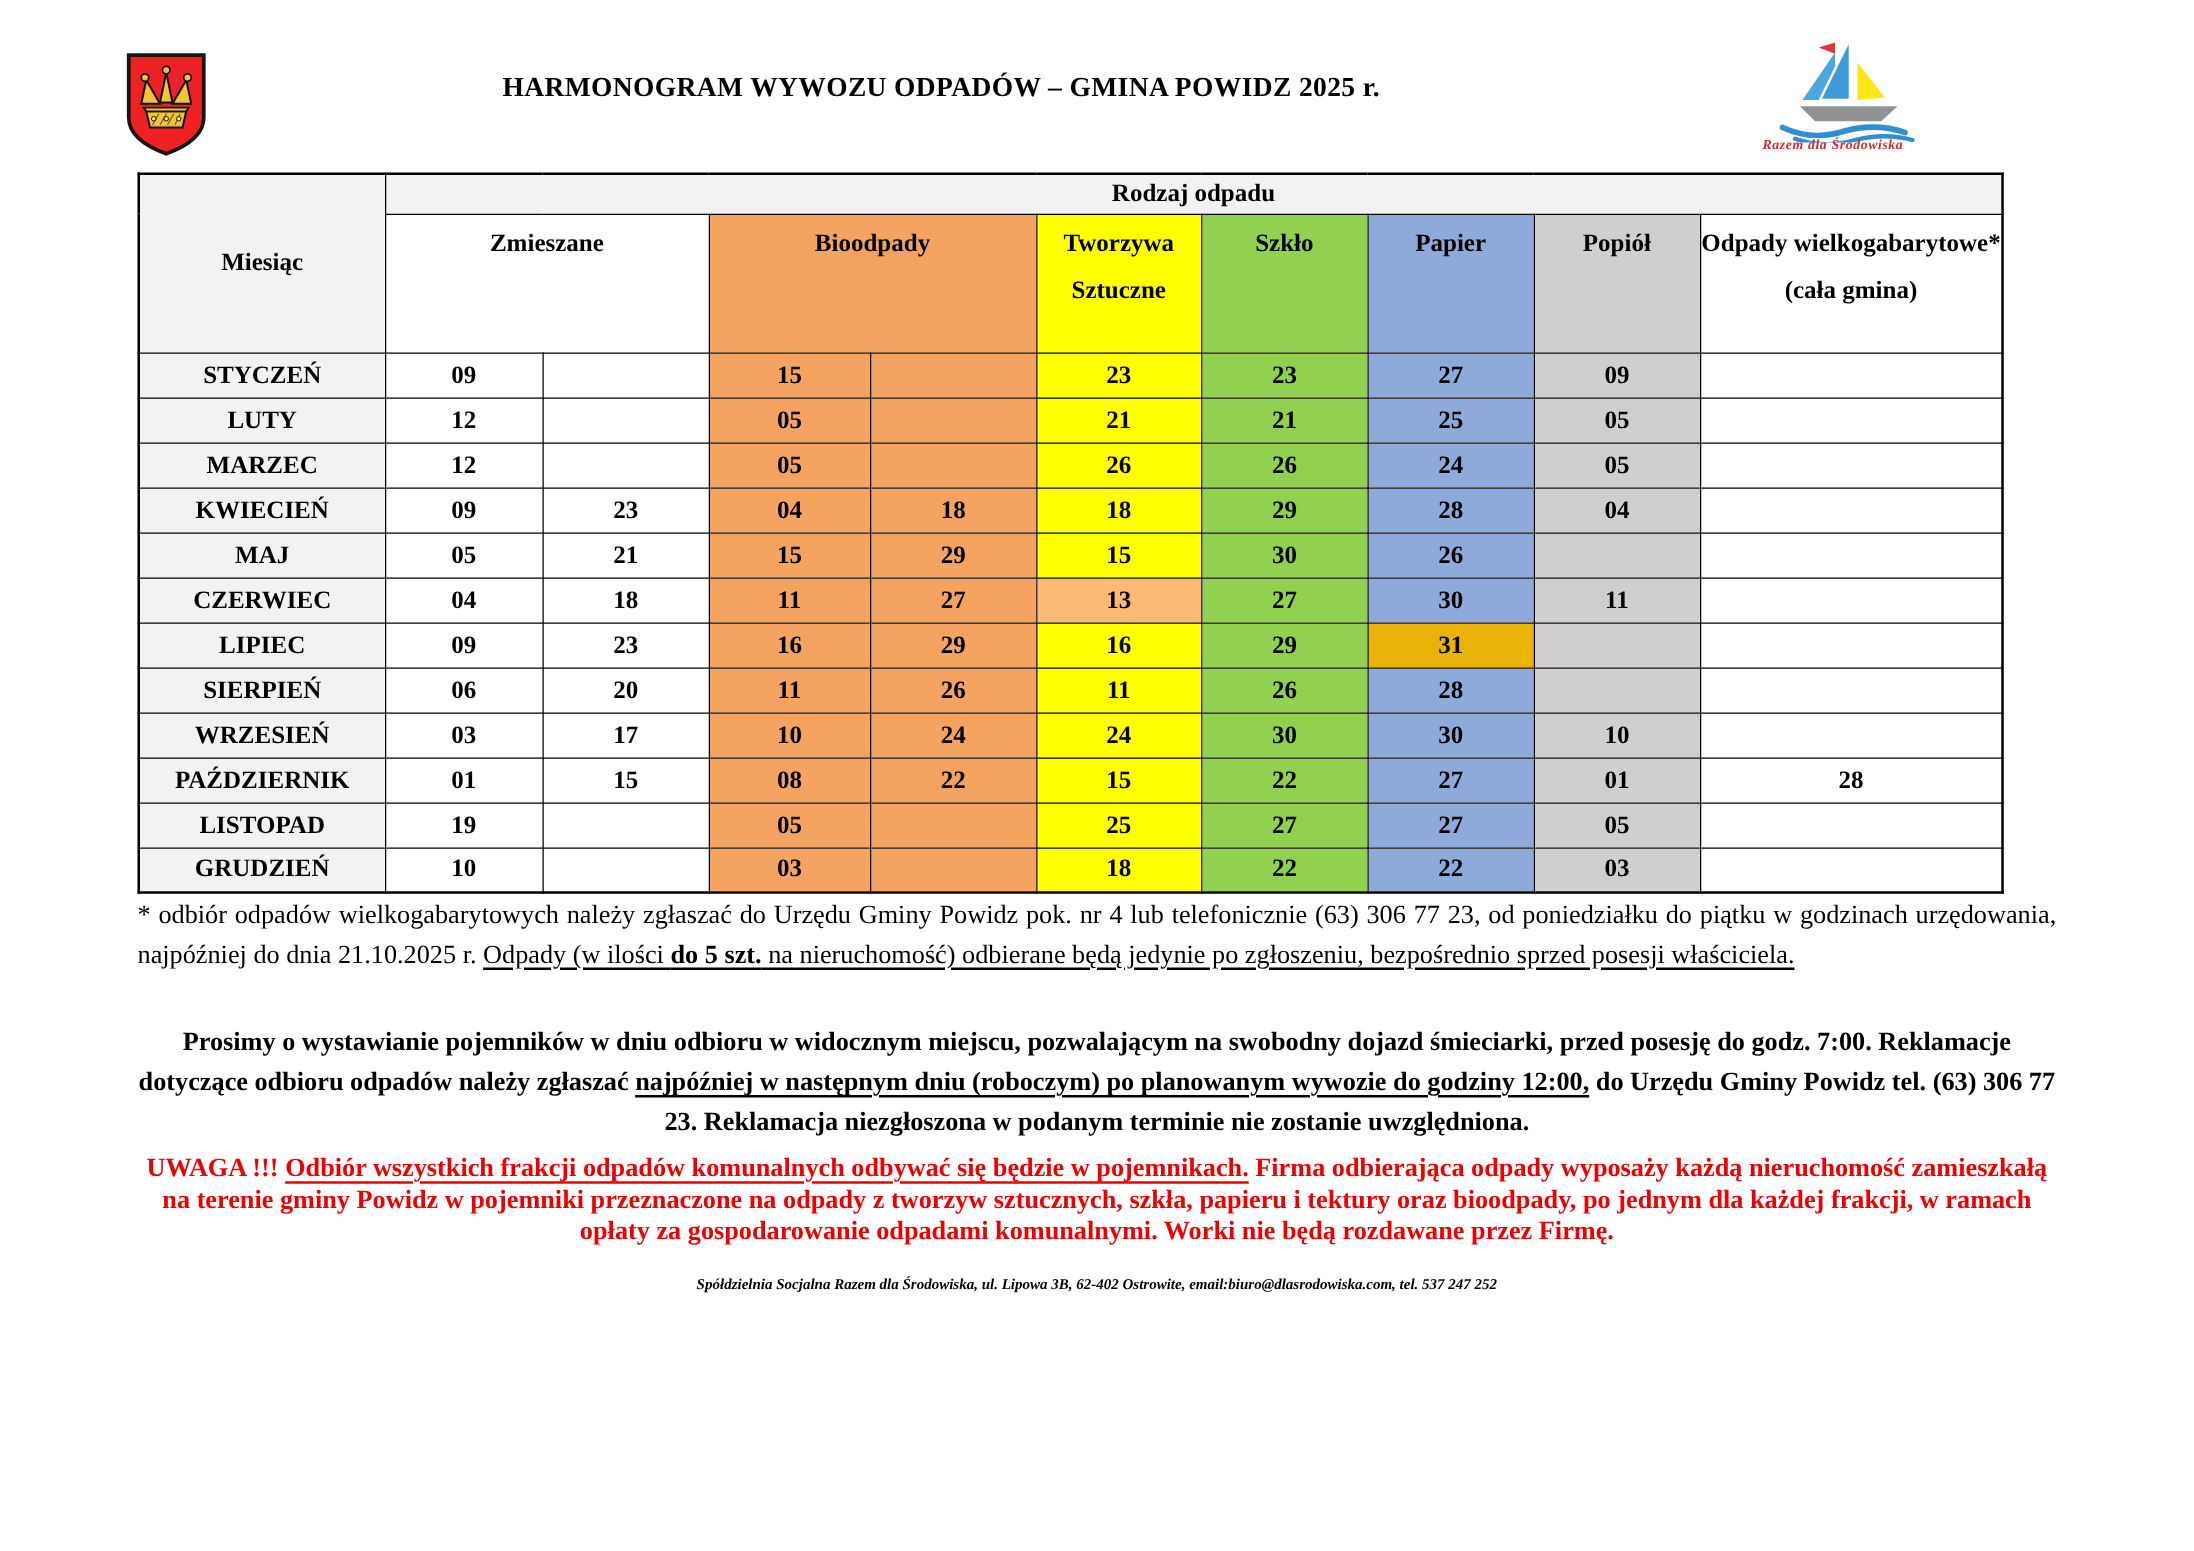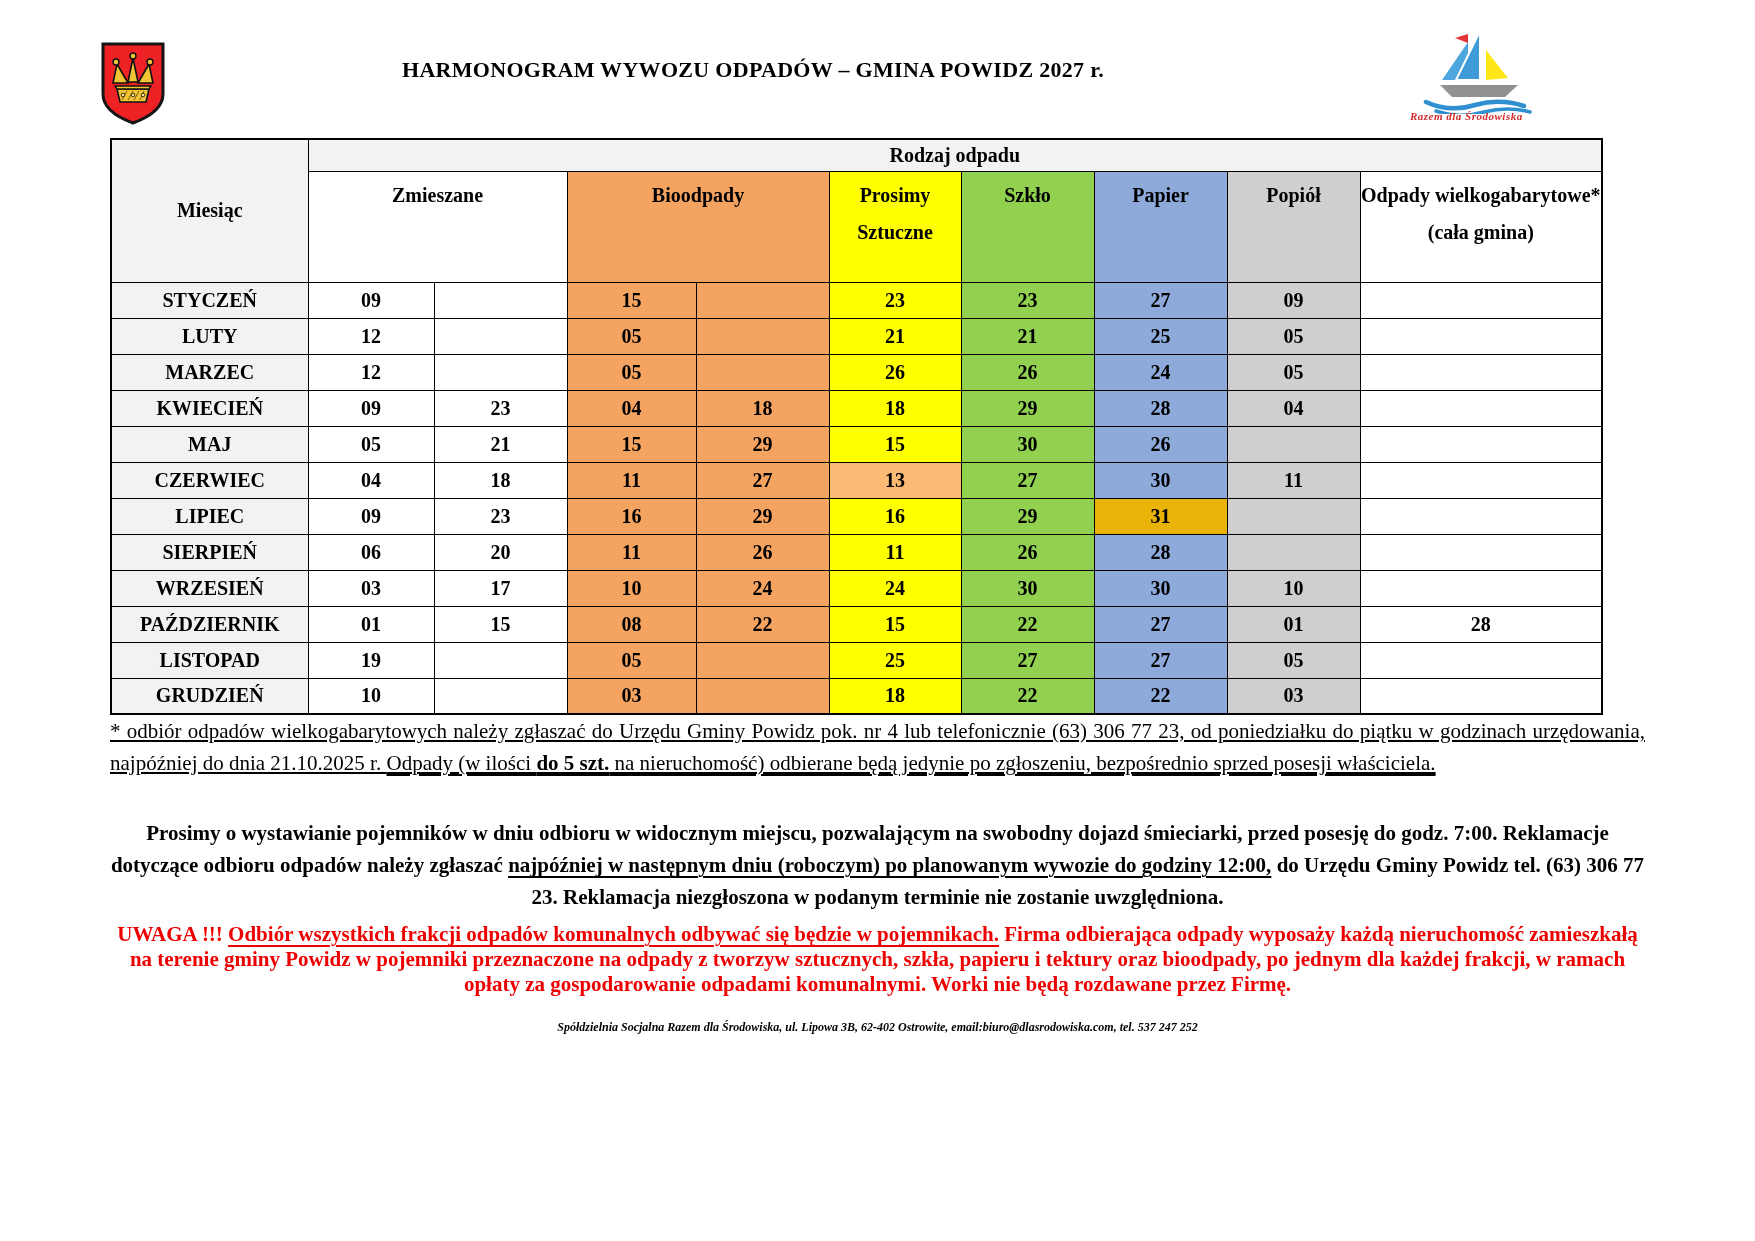--- a/index.html
+++ b/index.html
@@ -36,21 +36,21 @@
   td.corner   { background:#F2F2F2; font-size:21px; }
   td.grouphead{ background:#F2F2F2; height:32px; font-size:21px; }
   tr.colhead-row td {
     vertical-align:top; padding-top:5px; line-height:37px; height:111px;
   }
   tbody td { height:36px; border-top:2px solid #4d4d4d; }
   tbody td.month { background:#F2F2F2; }
 
   
   .note, .para, .warning, .footer { position:absolute; left:110px; width:1535px; }
-  .note    { top:716px; font-size:21px; line-height:31.5px; text-align:justify;text-decoration:underline; }
+  .note    { top:716px; font-size:21px; line-height:31.5px; text-align:justify; }
   .para    { top:817px; font-size:21px; line-height:32px;  text-align:center; font-weight:bold; }
   .warning { top:922px; font-size:21px; line-height:25px; text-align:center; font-weight:bold; }
   .footer  { top:1020px; font-size:12px; text-align:center; font-weight:bold; font-style:italic; }
 
   .note span, .para span, .warning span { text-underline-offset:4px; }
   .warning span { text-decoration-thickness:2px; }
 </style>
 </head>
 <body>
 
@@ -69,21 +69,21 @@
     <circle cx="33" cy="14" r="3" fill="#f0c435" stroke="#111" stroke-width="1.4"></circle>
     <circle cx="16" cy="20" r="3" fill="#f0c435" stroke="#111" stroke-width="1.4"></circle>
     <circle cx="50" cy="20" r="3" fill="#f0c435" stroke="#111" stroke-width="1.4"></circle>
     <path d="M15 44 L51 44 L49 47 L17 47 Z" fill="#f0c435" stroke="#111" stroke-width="1.4"></path>
     <circle cx="23" cy="53" r="1.8" fill="#fde48a" stroke="#111" stroke-width=".8"></circle>
     <circle cx="33" cy="53" r="1.8" fill="#fde48a" stroke="#111" stroke-width=".8"></circle>
     <circle cx="43" cy="53" r="1.8" fill="#fde48a" stroke="#111" stroke-width=".8"></circle>
   </svg>
 </div>
 
-<div class="page-title">HARMONOGRAM WYWOZU ODPADÓW – GMINA POWIDZ 2027 r.</div>
+<div class="page-title">HARMONOGRAM WYWOZU ODPADÓW – GMINA POWIDZ 2025 r.</div>
 
 <div class="logo">
   <svg width="130" height="88" viewBox="0 0 130 88">
     <polygon points="50,16 50,54 24,54" fill="#4da6dd"></polygon>
     <polygon points="62,5 62,54 38,54" fill="#3e9bd8" stroke="#ffffff" stroke-width="2"></polygon>
     <polygon points="50,8 50,17 37,12" fill="#e53238"></polygon>
     <polygon points="68,24 90,52 68,54" fill="#ffe617"></polygon>
     <polygon points="22,59 100,59 87,71 34,71" fill="#8f9193"></polygon>
     <path d="M8 76 Q32 87 57 79 Q82 72 106 80" stroke="#2f8fd0" stroke-width="4.5" fill="none" stroke-linecap="round"></path>
     <path d="M18 85 Q42 93 66 86 Q90 80 112 86" stroke="#2f8fd0" stroke-width="3.5" fill="none" stroke-linecap="round"></path>
@@ -105,21 +105,21 @@
     <col style="width:242px">
   </colgroup>
   <thead>
     <tr>
       <td class="corner" rowspan="2">Miesiąc</td>
       <td class="grouphead" colspan="9">Rodzaj odpadu</td>
     </tr>
     <tr class="colhead-row">
         <td colspan="2" style="background-color: rgb(255, 255, 255);">Zmieszane</td>
         <td colspan="2" style="background-color: rgb(244, 164, 96);">Bioodpady</td>
-        <td colspan="1" style="background-color: rgb(255, 255, 0);">Prosimy Sztuczne</td>
+        <td colspan="1" style="background-color: rgb(255, 255, 0);">Tworzywa Sztuczne</td>
         <td colspan="1" style="background-color: rgb(146, 208, 80);">Szkło</td>
         <td colspan="1" style="background-color: rgb(142, 170, 219);">Papier</td>
         <td colspan="1" style="background-color: rgb(208, 206, 206);">Popiół</td>
         <td colspan="1" style="background-color: rgb(255, 255, 255);">Odpady wielkogabarytowe* (cała gmina)</td>
       </tr>
   </thead>
   <tbody>
       <tr>
         <td class="month">STYCZEŃ</td>
         <td style="background-color: rgb(255, 255, 255);">09</td>

